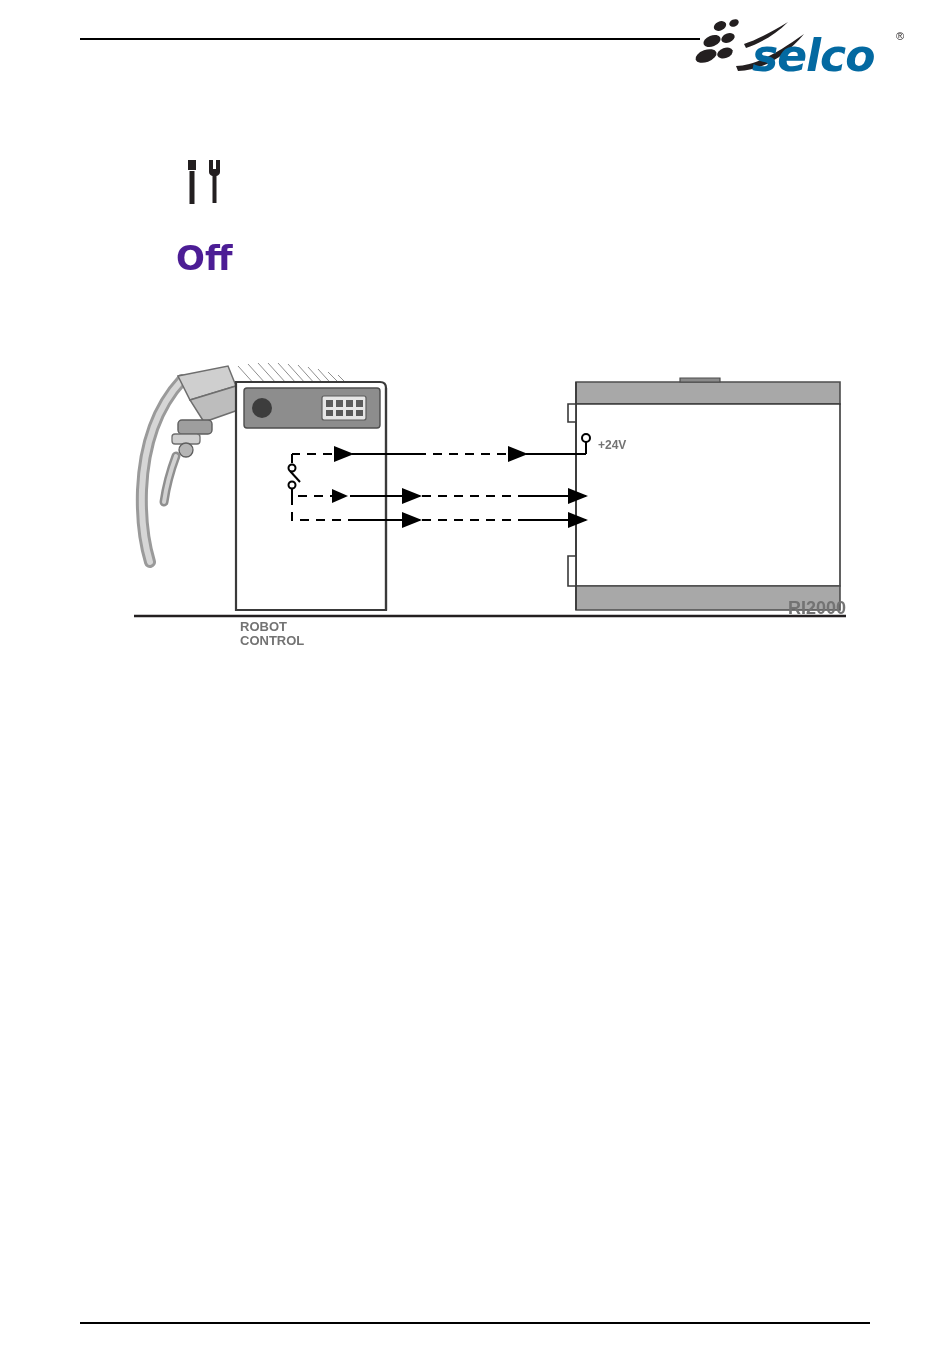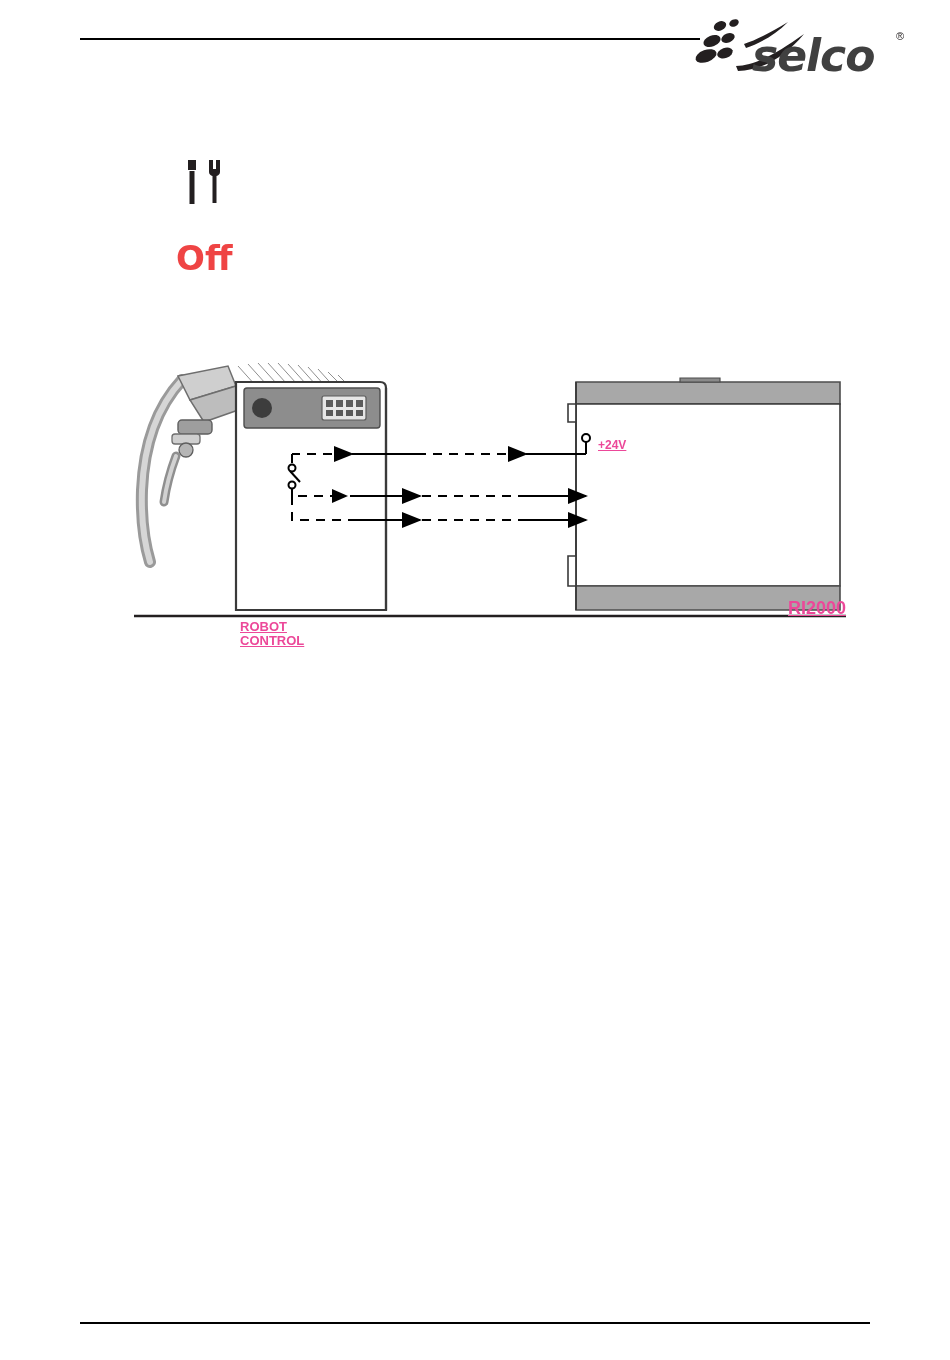--- a/index.html
+++ b/index.html
@@ -33,21 +33,21 @@
     height: 62px;
   }
   .brand-word {
     position: absolute;
     left: 60px;
     top: 16px;
     font-size: 44px;
     font-weight: bold;
     font-style: italic;
     letter-spacing: -1px;
-    color: #404040;
+    color: #0369a1;
     font-family: "DejaVu Sans", sans-serif;
   }
   .brand-reg {
     position: absolute;
     right: -2px;
     top: 16px;
     font-size: 11px;
     color: #231f20;
   }
   .brand-swoosh {
@@ -75,41 +75,40 @@
     top: 158px;
     width: 46px;
     height: 48px;
   }
   .off-label {
     position: absolute;
     left: 176px;
     top: 238px;
     font-size: 34px;
     font-weight: bold;
-    color: #ef4444;
+    color: #4c1d95;
     font-family: "DejaVu Sans", sans-serif;
     letter-spacing: 0px;
   }
 
   
   .figure {
     position: absolute;
     left: 120px;
     top: 360px;
     width: 740px;
     height: 270px;
   }
   .figure svg { display: block; }
 
   .fig-text {
     position: absolute;
     font-family: "Liberation Sans", sans-serif;
     font-weight: bold;
-    color: #ec4899;
-    text-decoration: underline;
+    color: #737373;
   }
   .robot-label {
     left: 120px;
     top: 224px;
     font-size: 13px;
     line-height: 14px;
     margin-top: 36px;
   }
   .ri-label {
     left: 668px;

